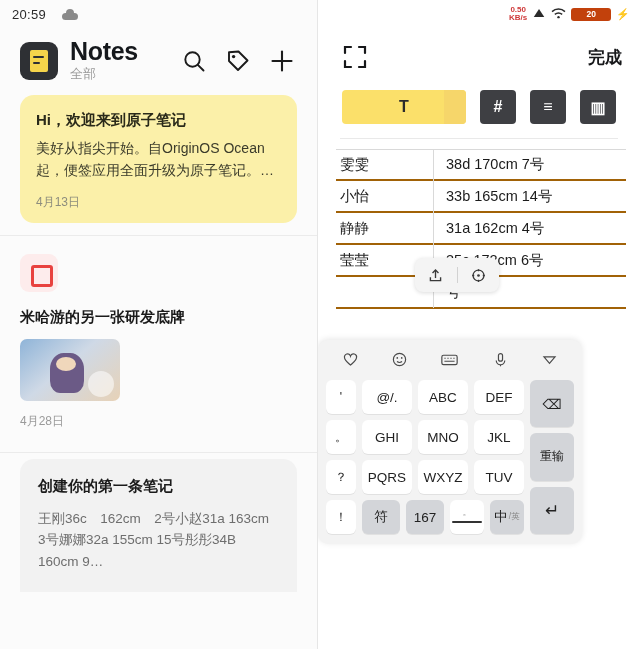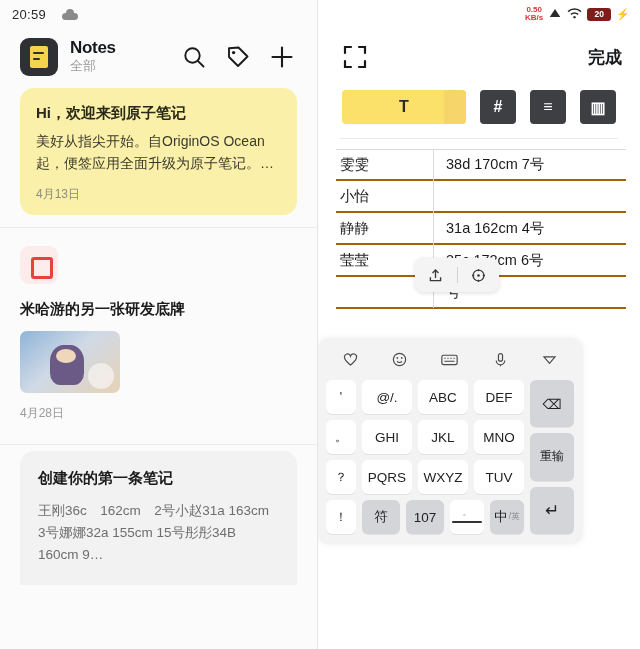--- a/index.html
+++ b/index.html
@@ -47,21 +47,21 @@
     width: 18px; height: 22px; background: #f5d44b; border-radius: 2px;
   }
   .app-logo .page:before, .app-logo .page:after {
     content: ""; position: absolute; left: 3px;
     width: 11px; height: 2px; background: #2e3034; border-radius: 1px;
   }
   .app-logo .page:before { top: 6px; }
   .app-logo .page:after { top: 12px; width: 7px; }
 
   .title-wrap { flex: none; margin-left: 2px; }
-  .app-title { font-size: 17px; font-weight: bold; color: #15181c; line-height: 1.05; letter-spacing: -.3px; }
+  .app-title { font-size: 25px; font-weight: bold; color: #15181c; line-height: 1.05; letter-spacing: -.3px; }
   .app-sub { font-size: 13px; color: #9b9b9b; margin-top: 1px; }
 
   .header-actions { margin-left: auto; display: flex; align-items: center; gap: 18px; padding-right: 6px; }
   .hicon { width: 26px; height: 26px; display: block; }
 
   
   .notes-list { padding: 8px 20px 0 20px; }
   .card {
     border-radius: 14px; padding: 16px 16px 12px 16px;
     margin-bottom: 8px;
@@ -108,21 +108,21 @@
 
   
   .right-pane { width: 322px; height: 649px; position: relative; background: #ffffff; overflow: hidden; }
   .statusbar-r {
     height: 28px; display: flex; align-items: center; justify-content: flex-end;
     gap: 5px; padding: 0 10px;
   }
   .net-speed { font-size: 8px; line-height: 1.05; color: #cf3a3a; text-align: center; font-weight: bold; }
   .si { display: block; }
   .batt {
-    width: 24px; height: 13px; border-radius: 3px; background: #7f1d1d;
+    width: 40px; height: 13px; border-radius: 3px; background: #c2410c;
     color: #fff; font-size: 8.5px; font-weight: bold;
     display: flex; align-items: center; justify-content: center;
   }
   .bolt { font-size: 11px; color: #5ec25e; }
 
   .r-toolbar { display: flex; align-items: center; padding: 16px 18px 4px 24px; }
   .expand-icon { width: 26px; height: 26px; }
   .done-btn { margin-left: auto; font-size: 17px; font-weight: bold; color: #17181a; }
 
   .fmt-row { display: flex; align-items: center; gap: 14px; padding: 16px 16px 0 24px; }
@@ -309,20 +309,21 @@
     </div>
     <div class="fmt-sep"></div>
 
     <div class="tbl">
       <div class="trow first">
         <div class="tcell-l">雯雯</div>
         <div class="tcell-r">38d 170cm  7号</div>
       </div>
       <div class="trow">
         <div class="tcell-l">小怡</div>
+        <div class="tcell-r">33b 165cm 14号</div>
       </div>
       <div class="trow">
         <div class="tcell-l">静静</div>
         <div class="tcell-r">31a  162cm  4号</div>
       </div>
       <div class="trow">
         <div class="tcell-l">莹莹</div>
         <div class="tcell-r">35c 172cm  6号</div>
       </div>
       <div class="trow">
@@ -393,31 +394,31 @@
         </div>
 
         <div class="kb-mid">
           <div class="krow">
             <div class="key">@/.</div>
             <div class="key">ABC</div>
             <div class="key">DEF</div>
           </div>
           <div class="krow">
             <div class="key">GHI</div>
+            <div class="key">MNO</div>
             <div class="key">JKL</div>
-            <div class="key">MNO</div>
           </div>
           <div class="krow">
             <div class="key">PQRS</div>
             <div class="key">WXYZ</div>
             <div class="key">TUV</div>
           </div>
           <div class="krow">
             <div class="key dark" style="flex:0 0 38px">符</div>
-            <div class="key dark" style="flex:0 0 38px">107</div>
+            <div class="key dark" style="flex:0 0 38px">167</div>
             <div class="key space">
               <span class="dot">。</span>
               <div class="bar"></div>
             </div>
             <div class="key dark" style="flex:0 0 34px">
               <span>中</span>
                 <span class="key-sub">/英</span>
             </div>
           </div>
         </div>

